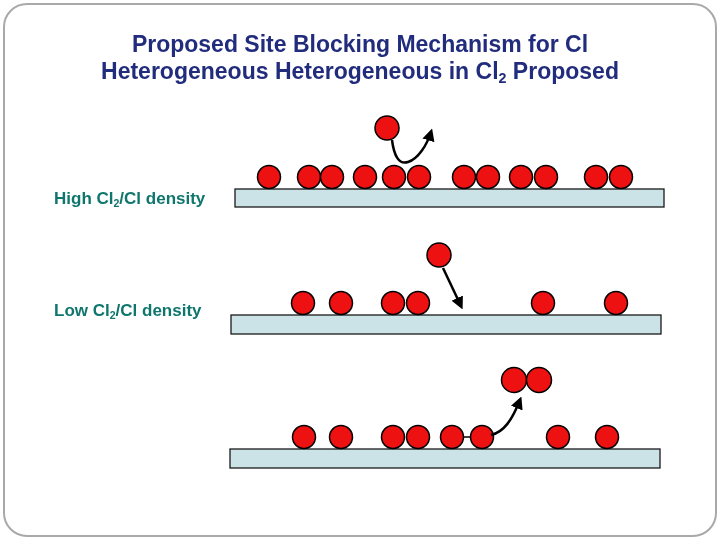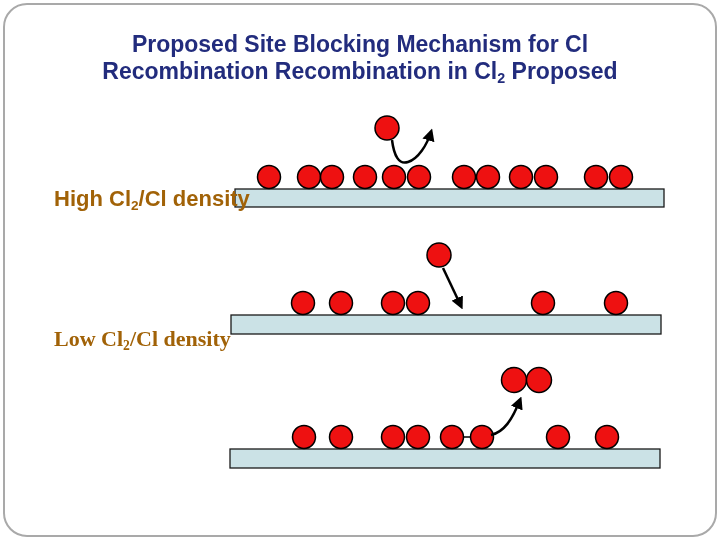--- a/index.html
+++ b/index.html
@@ -30,28 +30,28 @@
     letter-spacing: 0px;
   }
   .sub {
     font-size: 62%;
     vertical-align: baseline;
     position: relative;
     top: 0.28em;
   }
   .density-label {
     position: absolute;
-    font-size: 22px;
+    font-size: 17px;
     line-height: 22px;
     font-weight: bold;
-    color: #a16207;
+    color: #0f766e;
     white-space: nowrap;
   }
   #label-high { left: 54px; top: 188px; }
-  #label-low  { left: 54px; top: 328px; font-family: Liberation Serif, serif; }
+  #label-low  { left: 54px; top: 300px; }
   #diagram-svg { position: absolute; left: 0; top: 0; }
 </style>
 </head>
 <body>
 
 <div class="slide" style="background: rgb(255, 255, 255);">
 
   <svg id="diagram-svg" width="720" height="540" viewBox="0 0 720 540">
       <defs>
         <marker id="arrowhead" viewBox="0 0 10 10" refX="7" refY="5" markerWidth="5" markerHeight="5" orient="auto-start-reverse">
@@ -103,21 +103,21 @@
       </g>
     </svg>
 
   <div class="frame" style="border-color: rgb(169, 169, 169);"></div>
 
   <div class="title" style="color: rgb(34, 44, 125);">
     <div>
       <span>Proposed Site Blocking Mechanism for Cl</span>
     </div>
     <div>
-      <span>Recombination Recombination in Cl</span><span class="sub">2</span><span> Proposed</span>
+      <span>Heterogeneous Heterogeneous in Cl</span><span class="sub">2</span><span> Proposed</span>
     </div>
   </div>
 
   <div class="density-label" id="label-high">
     <span>High Cl</span><span class="sub">2</span><span>/Cl density</span>
   </div>
 
   <div class="density-label" id="label-low">
     <span>Low Cl</span><span class="sub">2</span><span>/Cl density</span>
   </div>

